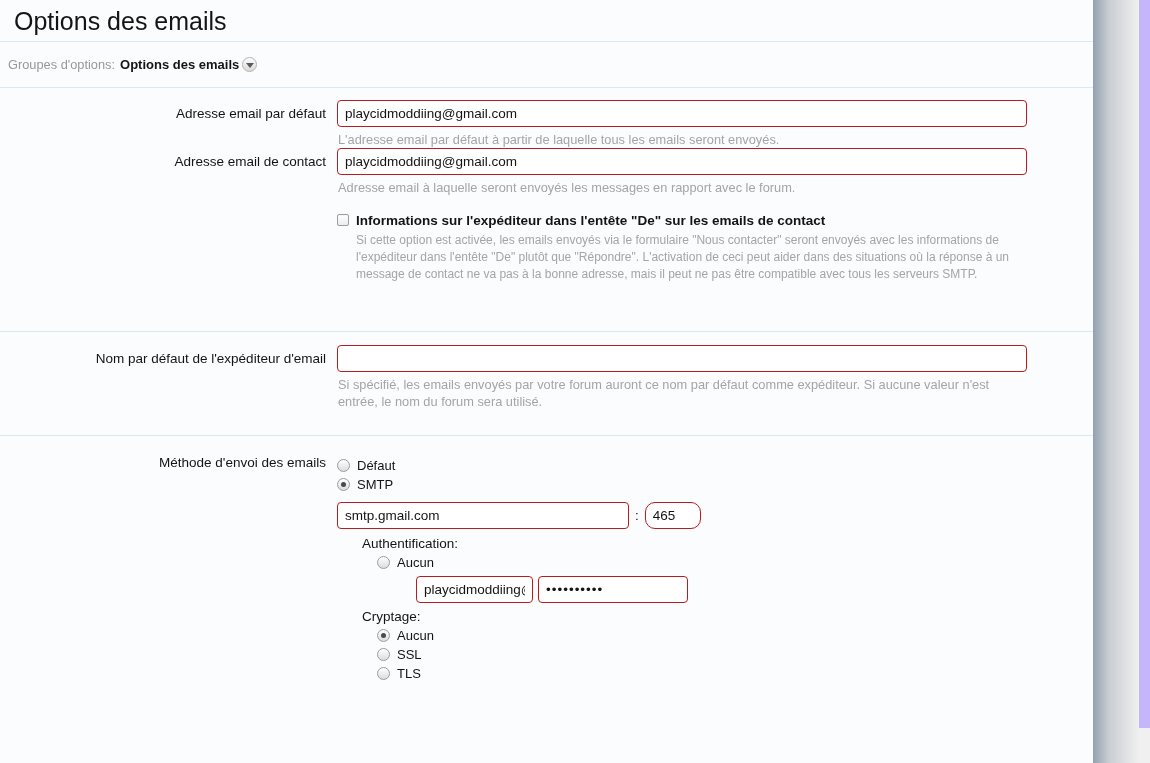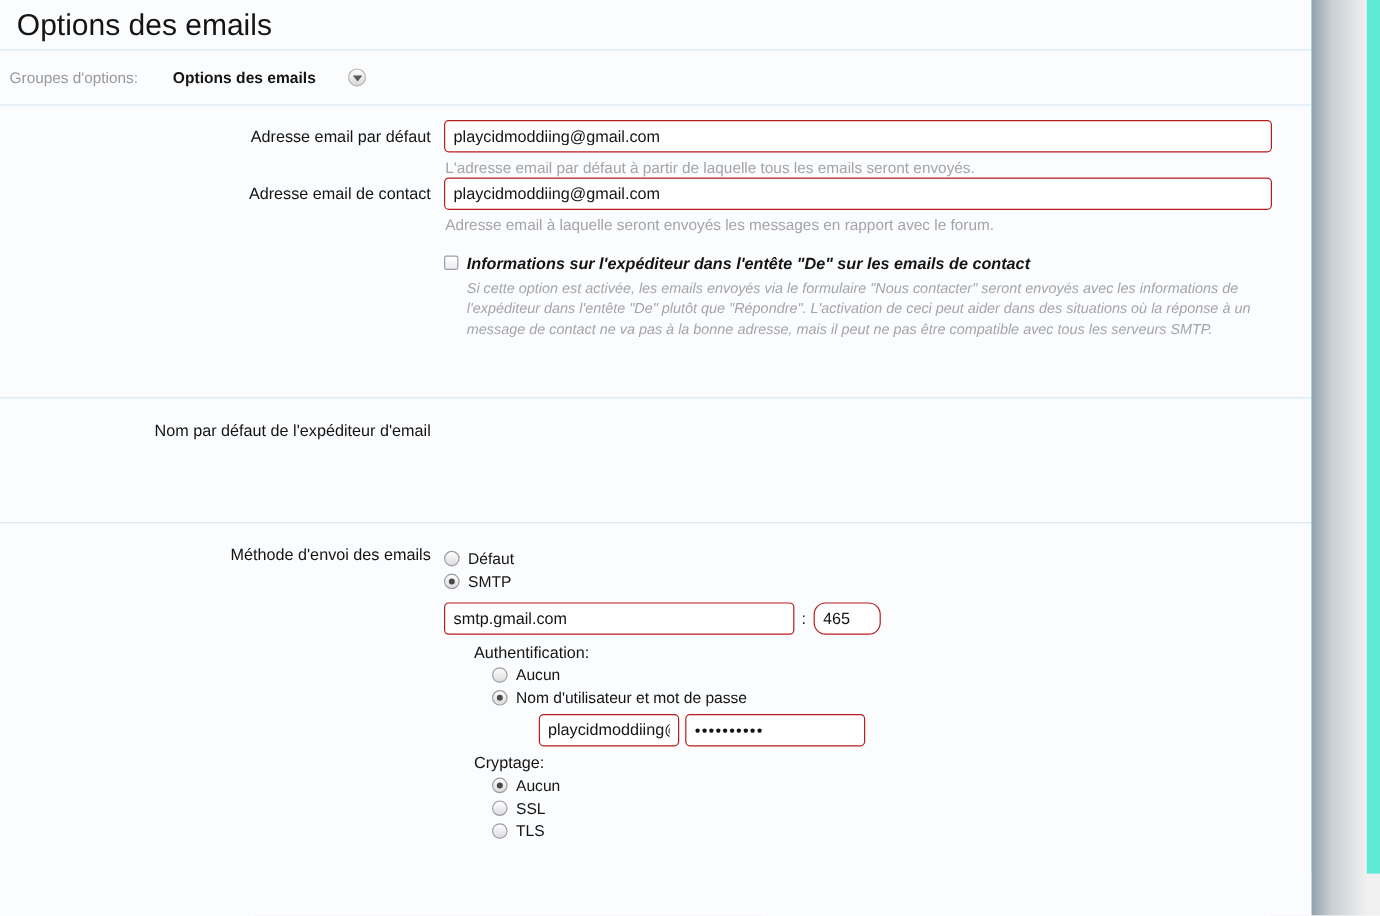--- a/index.html
+++ b/index.html
@@ -3,78 +3,78 @@
 <meta charset="utf-8">
 <style>
   * { margin:0; padding:0; box-sizing:border-box; }
   html,body { width:1150px; height:763px; }
   body {
     background:#f0f0f0;
     font-family:"Liberation Sans", sans-serif;
     color:#141414;
     overflow:hidden;
   }
-  .viewport { position:relative; width:1150px; height:728px; background:#5eead4; }
+  .viewport { position:relative; width:1150px; height:728px; background:#c4b5fd; }
   .page {
     position:absolute; left:0; top:0;
     width:1093px; height:763px;
     background:#fbfcfe;
   }
   .page-shadow {
     position:absolute; left:1093px; top:0;
     width:46px; height:763px;
     background:linear-gradient(to right,#93a1ae 0%,#c9ced3 35%,#f0f0f0 100%);
   }
   h1.page-title {
     padding:7px 14px 5px 14px;
     font-size:25px; font-weight:500; color:#141414;
   }
   .hr { border:0; border-top:1px solid #d9e8f5; height:0; }
   .group-row {
     display:flex; align-items:center;
     padding:15px 0 15px 8px;
-    font-size:12.8px; color:#98989d;gap:24px;
+    font-size:12.8px; color:#98989d;
   }
   .group-row .gr-value { color:#141414; font-weight:700; font-size:13px; margin-left:5px; }
   .dd-icon {
     width:15px; height:15px; border-radius:50%;
     border:1px solid #b3b3b3;
     background:linear-gradient(#fefefe,#d9d9d9);
     display:inline-flex; align-items:center; justify-content:center;
     margin-left:3px; cursor:pointer;
   }
   .dd-icon::after {
     content:""; display:block;
     border-left:4px solid transparent; border-right:4px solid transparent;
     border-top:5px solid #5a5a5a; margin-top:1px;
   }
   .section { }
   .sec-a { padding:12px 0 0 0; height:243px; }
   .sec-b { padding:13px 0 0 0; height:103px; }
   .sec-c { padding:18px 0 0 0; }
-  .row { display:flex;padding-left:33px; }
+  .row { display:flex; }
   .lbl {
     width:337px; flex:0 0 337px;
     text-align:right; padding-right:11px; padding-top:6px;
     font-size:13.5px; color:#141414;
   }
   .ctrl { flex:1 1 auto; }
   .text-input {
     height:27px; border:1px solid #b91c1c; border-radius:4px;
     background:#fff; padding:0 7px;
     font-family:"Liberation Sans", sans-serif;
     font-size:13.5px; color:#141414;
   }
   .w-main { width:690px; }
   .hint {
     color:#a4a4aa; font-size:12.8px; line-height:17px;
     margin:4px 0 0 1px; max-width:672px;
   }
   .mt-row { }
-  .check-block { margin-top:15px;font-style:italic; }
+  .check-block { margin-top:15px; }
   .bold-label { font-weight:700; font-size:13.5px; color:#141414; }
   .cb {
     display:inline-block; width:12px; height:12px;
     border:1px solid #9c9ca4; border-radius:2px;
     background:linear-gradient(#ffffff,#ececec);
     vertical-align:-1px; margin-right:7px; cursor:pointer;
   }
   .explain {
     color:#a4a4aa; font-size:12px; line-height:17px;
     max-width:672px; margin:3px 0 0 19px;
@@ -147,20 +147,24 @@
           </div>
           <div class="explain">Si cette option est activée, les emails envoyés via le formulaire "Nous contacter" seront envoyés avec les informations de l'expéditeur dans l'entête "De" plutôt que "Répondre". L'activation de ceci peut aider dans des situations où la réponse à un message de contact ne va pas à la bonne adresse, mais il peut ne pas être compatible avec tous les serveurs SMTP.</div>
         </div>
       </div>
     </div>
     <hr class="hr">
 
     <div class="section sec-b">
       <div class="row">
         <div class="lbl">Nom par défaut de l'expéditeur d'email</div>
+        <div class="ctrl">
+          <input type="text" class="text-input w-main" value="" style="">
+          <div class="hint">Si spécifié, les emails envoyés par votre forum auront ce nom par défaut comme expéditeur. Si aucune valeur n'est entrée, le nom du forum sera utilisé.</div>
+        </div>
       </div>
     </div>
     <hr class="hr">
 
     <div class="section sec-c">
       <div class="row">
         <div class="lbl" style="padding-top:1px;">Méthode d'envoi des emails</div>
         <div class="ctrl">
 
           <div class="radio-line">
@@ -177,23 +181,20 @@
             <span class="colon">:</span>
             <input type="text" class="text-input w-port" value="465" style="">
           </div>
 
           <div class="sub-label">Authentification:</div>
 
           <div class="radio-line indent">
             <span class="radio"></span><span>Aucun</span>
           </div>
 
-          <div class="radio-line indent">
-            <span class="radio checked"></span><span>Nom d'utilisateur et mot de passe</span>
-          </div>
 
           <div class="cred-line">
             <input type="text" class="text-input w-user" value="playcidmoddiing@" style="">
             <input type="text" class="text-input w-pass" value="••••••••••" style="">
           </div>
 
           <div class="sub-label">Cryptage:</div>
 
           <div class="radio-line indent">
             <span class="radio checked"></span><span>Aucun</span>

